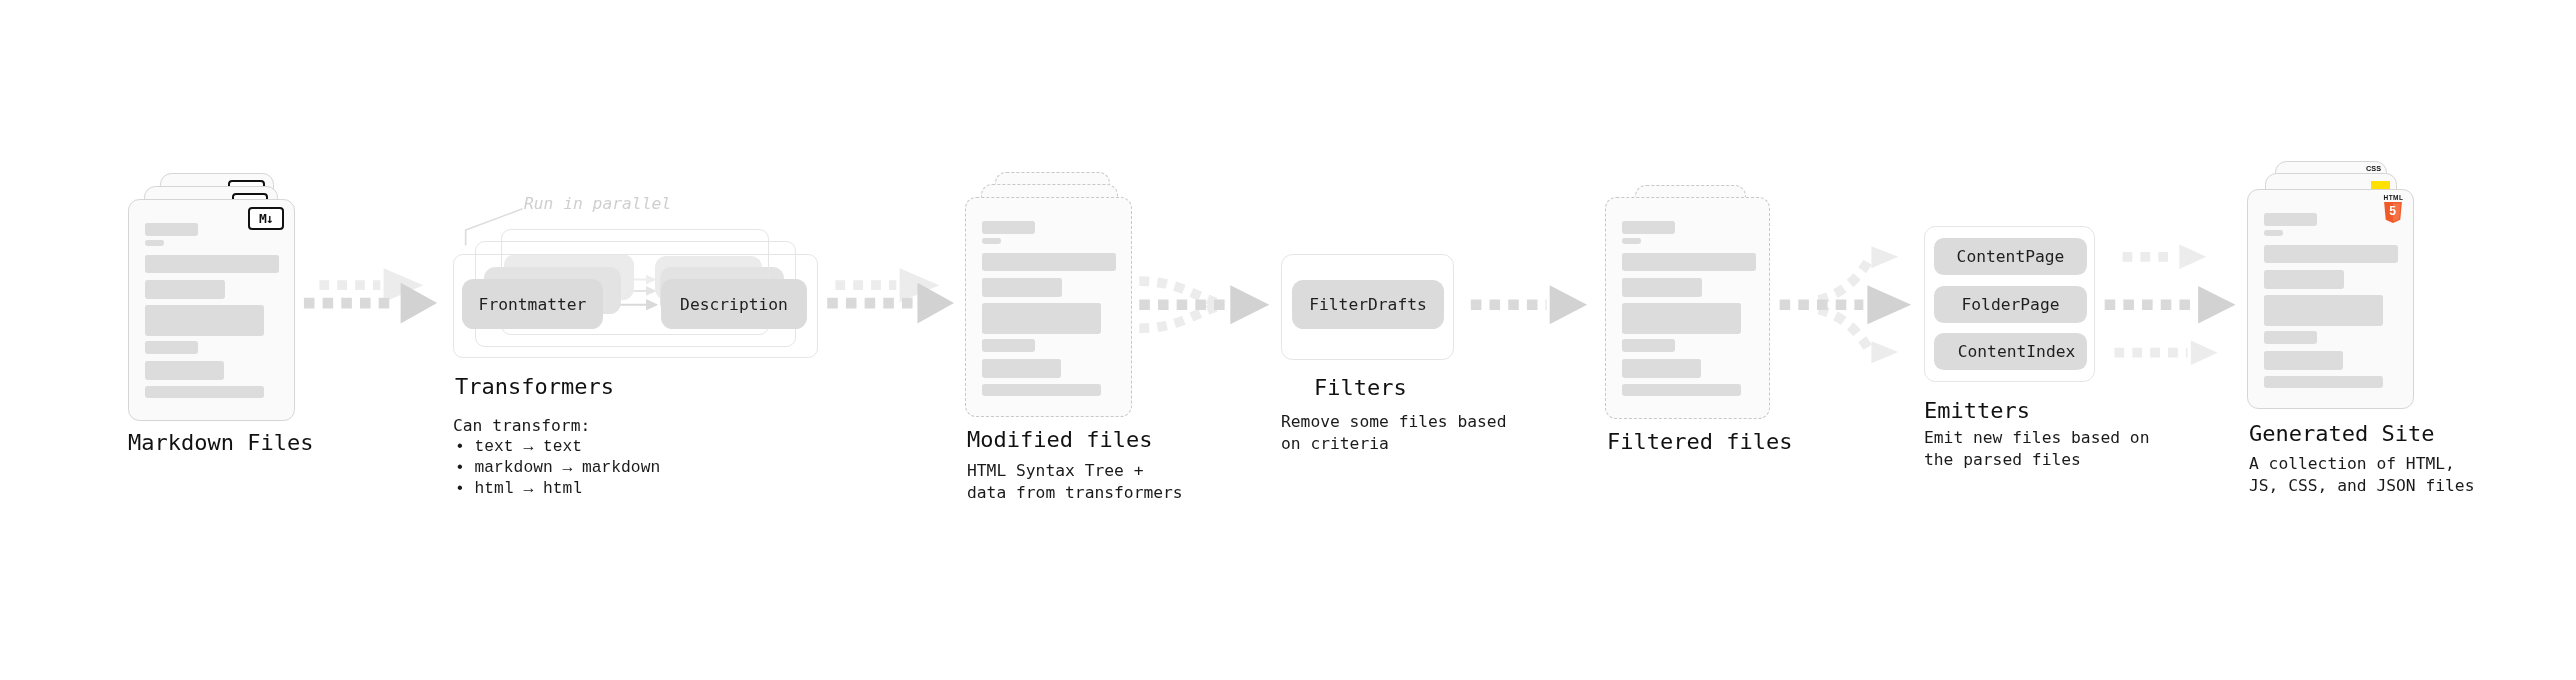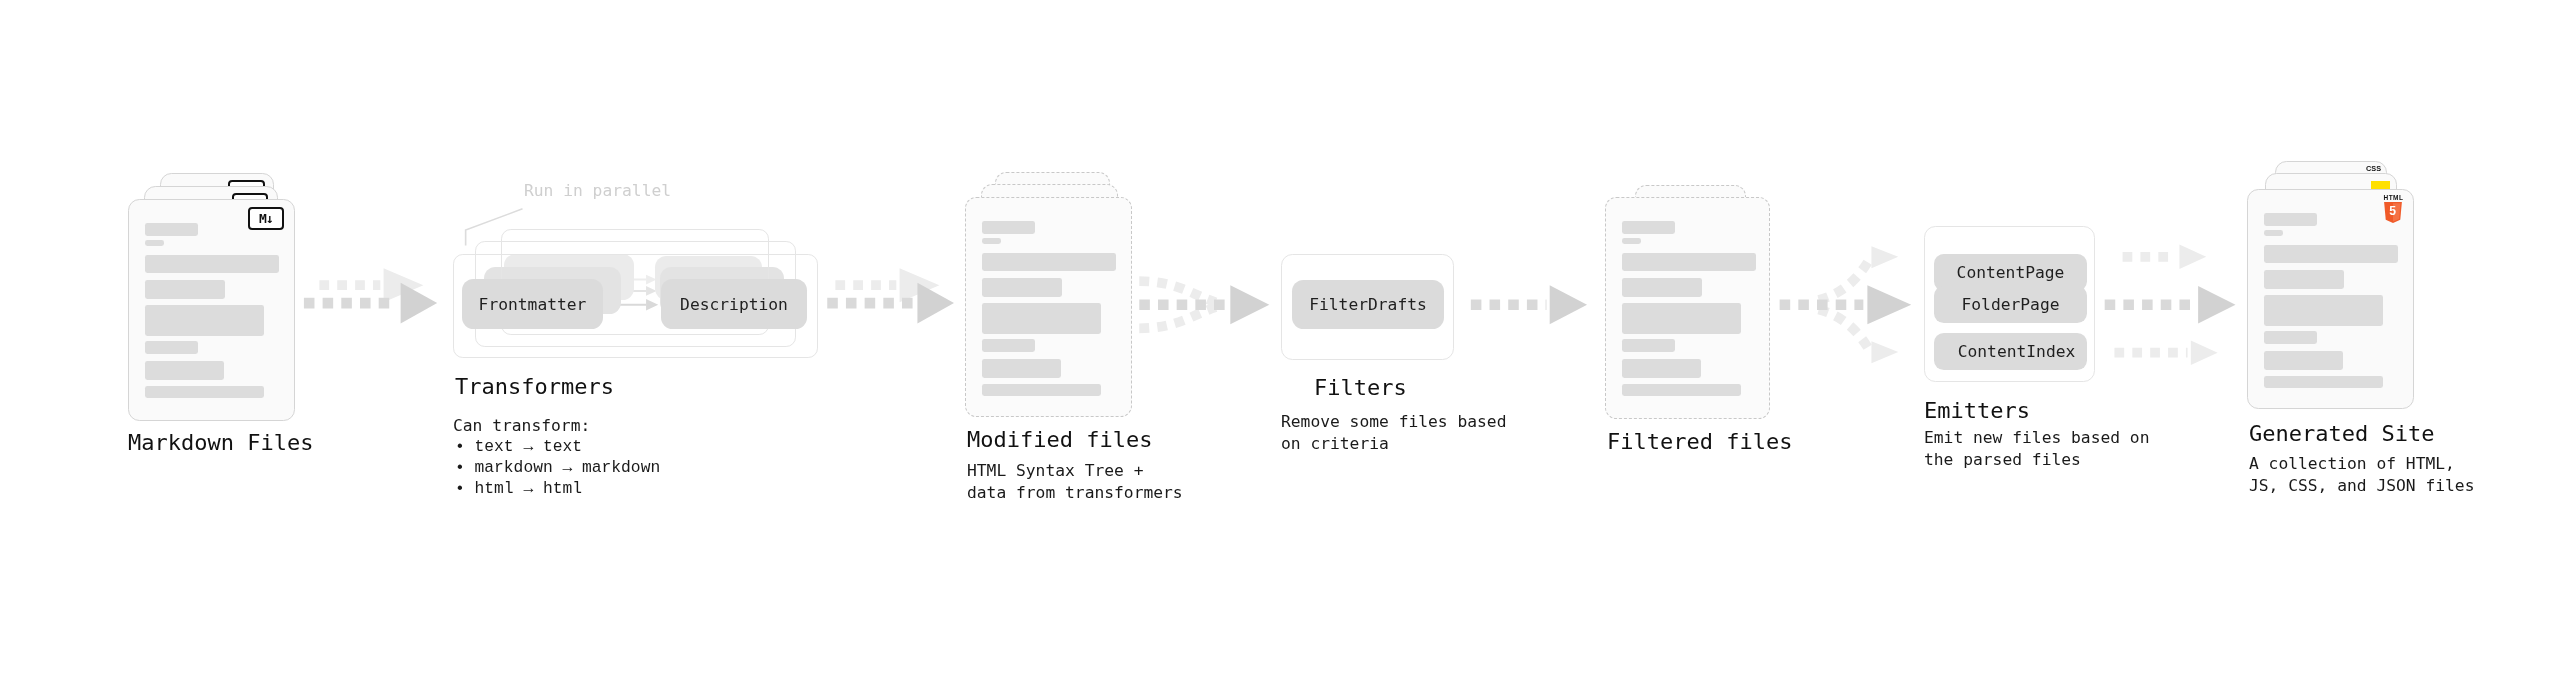--- a/index.html
+++ b/index.html
@@ -127,21 +127,21 @@
         <i class="bar b3"></i>
         <i class="bar b4"></i>
         <i class="bar b5"></i>
         <i class="bar b6"></i>
         <i class="bar b7"></i>
         <i class="bar b8"></i>
     </div>
   </div>
   <div class="stage-label" style="left:128px;top:432px;">Markdown Files</div>
 
-  <div class="annotation" style="left:524px;top:183px;">Run in parallel</div>
+  <div class="annotation" style="left:524px;top:196px;font-style:italic;">Run in parallel</div>
 
   <div class="pill ghost-back" style="left:504px;top:254px;width:130px;height:46px;"></div>
   <div class="pill ghost-back" style="left:655px;top:256px;width:107px;height:44px;"></div>
   <div class="pill ghost-mid" style="left:484px;top:267px;width:137px;height:47px;"></div>
   <div class="pill ghost-mid" style="left:660px;top:267px;width:124px;height:47px;"></div>
 
   <div class="frame" style="left:501px;top:229px;width:268px;height:106px;"></div>
   <div class="frame" style="left:475px;top:241px;width:321px;height:106px;"></div>
   <div class="frame" style="left:453px;top:254px;width:365px;height:104px;"></div>
 
@@ -193,21 +193,21 @@
         <i class="bar b4"></i>
         <i class="bar b5"></i>
         <i class="bar b6"></i>
         <i class="bar b7"></i>
         <i class="bar b8"></i>
     </div>
   </div>
   <div class="stage-label" style="left:1607px;top:431px;">Filtered files</div>
 
   <div class="frame" style="left:1924px;top:226px;width:171px;height:156px;border-radius:11.4px;">
-    <div class="pill" style="left:9px;top:11.4px;width:153px;height:37px;border-radius:9.8px;margin-top:16px;">ContentPage</div>
+    <div class="pill" style="left:9px;top:11.4px;width:153px;height:37px;border-radius:9.8px;">ContentPage</div>
     <div class="pill" style="left:9px;top:59px;width:153px;height:37px;border-radius:9.8px;">FolderPage</div>
     <div class="pill" style="left:9px;top:106px;width:153px;height:37px;border-radius:9.8px;padding-left:12px;">ContentIndex</div>
   </div>
   <div class="stage-label" style="left:1924px;top:400px;">Emitters</div>
   <div class="stage-sub" style="left:1924px;top:427px;">
     <div>Emit new files based on</div>
     <div>the parsed files</div>
   </div>
 
   <div class="card" style="left:2275px;top:161px;width:112px;height:221px;">

